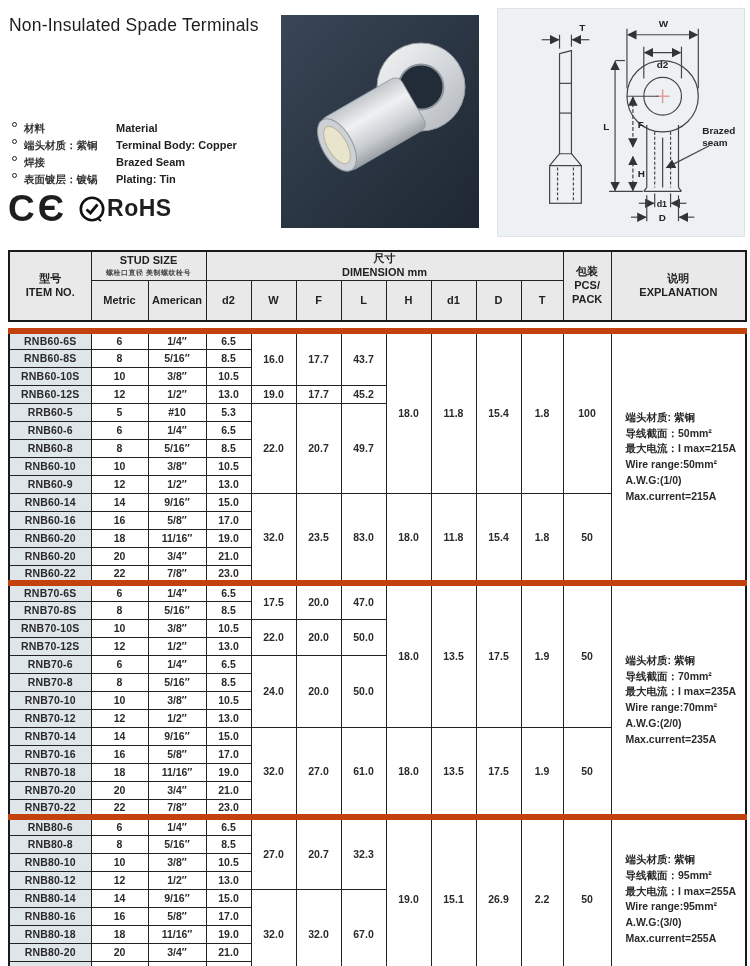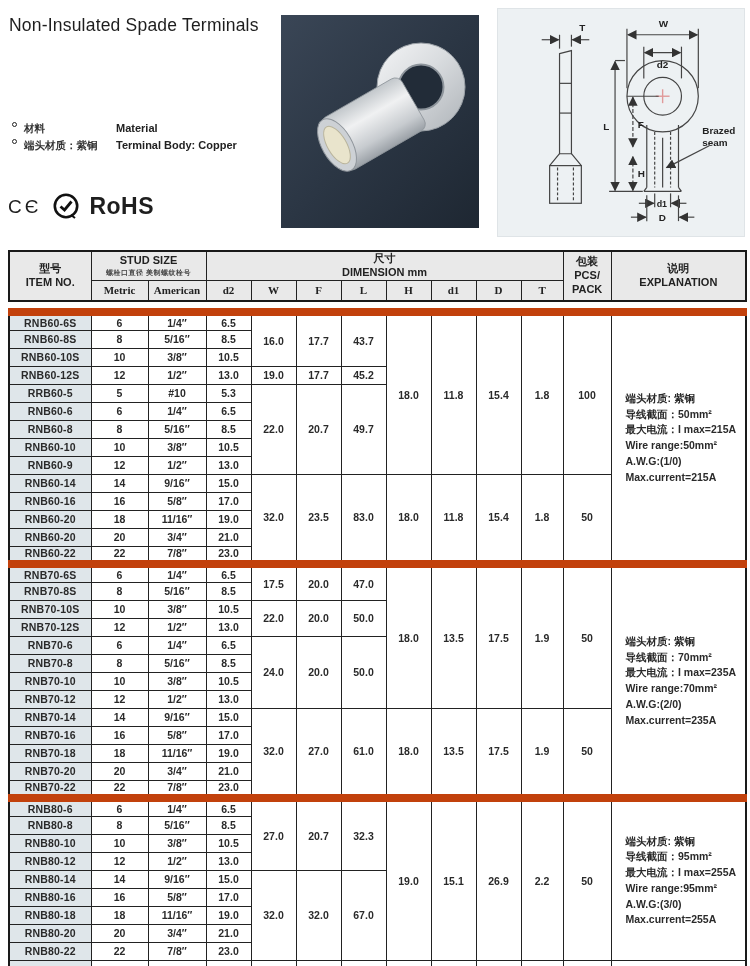--- a/index.html
+++ b/index.html
@@ -12,44 +12,44 @@
   
   .title-block { position:absolute; left:9px; top:6px; }
   .title-zh { font-size:15px; font-weight:bold; letter-spacing:1px; }
   .title-en { font-size:17.5px; font-weight:400; margin-top:9px; letter-spacing:0.2px; }
   .materials { position:absolute; left:12px; top:122px; width:265px; }
   .mat-row { display:flex; height:17px; }
   .mat-bullet { width:5px; height:5px; border:1.6px solid #222; border-radius:50%; margin-right:7px; flex:none; }
   .mat-zh { width:92px; font-size:10.5px; font-weight:bold; color:#333; }
   .mat-en { font-size:11px; font-weight:bold; color:#222; }
   .certs { position:absolute; left:8px; top:190px; display:flex; align-items:center; }
-  .ce-mark { font-size:19px; font-weight:normal; letter-spacing:3px; line-height:1; }
+  .ce-mark { font-size:37px; font-weight:bold; letter-spacing:3px; line-height:1; }
   .quality-mark { margin-left:10px; margin-top:2px; }
-  .rohs { font-size:23px; font-weight:bold; margin-left:8px; letter-spacing:0.5px; }
+  .rohs { font-size:23px; font-weight:bold; letter-spacing:0.5px; }
   
   .photo { position:absolute; left:281px; top:15px; width:198px; height:213px; }
   .diagram { position:absolute; left:497px; top:8px; width:248px; height:229px; background:#edf1f3; border:1px solid #dfe4e7; }
   .dimtext { font-family:"Liberation Sans",sans-serif; font-size:10px; font-weight:bold; fill:#222; }
   .dimtext.small { font-size:9px; }
   
   .tables { position:absolute; left:8px; top:250px; width:737px; }
   table { border-collapse:collapse; table-layout:fixed; width:737px; }
   th, td { border:1px solid #222; text-align:center; overflow:hidden; white-space:nowrap; }
   .head-table { border:2px solid #1a1a1a; margin-bottom:6px; }
   .head-table th { background:#e9e9e9; font-size:11px; font-weight:bold; color:#222; padding:0; }
   .h-sub { font-size:7px; font-weight:bold; color:#444; letter-spacing:0.5px; }
   .h-line { line-height:1.25; }
   .head-table tr:first-child th { height:28px; }
-  .head-table tr:last-child th { height:21px;font-family:Liberation Serif, serif; }
+  .head-table tr:last-child th { height:41px; }
   .body-table { border:2px solid #1a1a1a; }
   .body-table td { height:18px; font-size:10.5px; font-weight:bold; color:#2a2a2a; padding:0 1px; background:#fff; }
   .item-cell { background:#dfe6ea !important; font-size:10.5px; letter-spacing:0.2px; }
   .expl-cell { text-align:left; padding:4px 0 4px 14px !important; white-space:normal !important;
                font-size:10.5px; font-weight:600; line-height:1.5; color:#333; vertical-align:middle; }
-  tr.sec-start td { border-top:8px solid #c2410c; }
+  tr.sec-start td { border-top:6px solid #c2410c; }
   tr.partial-row td { height:12px; }
 </style>
 </head>
 <body>
 
 <div class="page">
 
   <div class="title-block">
     <div class="title-en">Non-Insulated Spade Terminals</div>
   </div>
@@ -57,20 +57,30 @@
   <div class="materials">
     <div class="mat-row">
       <span class="mat-bullet"></span>
       <span class="mat-zh">材料</span>
       <span class="mat-en">Material</span>
     </div>
     <div class="mat-row">
       <span class="mat-bullet"></span>
       <span class="mat-zh">端头材质：紫铜</span>
       <span class="mat-en">Terminal Body: Copper</span>
+    </div>
+    <div class="mat-row">
+      <span class="mat-bullet"></span>
+      <span class="mat-zh">焊接</span>
+      <span class="mat-en">Brazed Seam</span>
+    </div>
+    <div class="mat-row">
+      <span class="mat-bullet"></span>
+      <span class="mat-zh">表面镀层：镀锡</span>
+      <span class="mat-en">Plating: Tin</span>
     </div>
   </div>
 
   <div class="certs">
     <span class="ce-mark">CЄ</span>
     <svg class="quality-mark" width="30" height="30" viewBox="0 0 30 30">
       <circle cx="15" cy="14" r="11.2" fill="none" stroke="#111" stroke-width="2.6"></circle>
       <path d="M9.5 14.5 L13.5 18 L20.5 9.5" fill="none" stroke="#111" stroke-width="2.8"></path>
       <path d="M20 23 l4 3" stroke="#111" stroke-width="2"></path>
     </svg>

